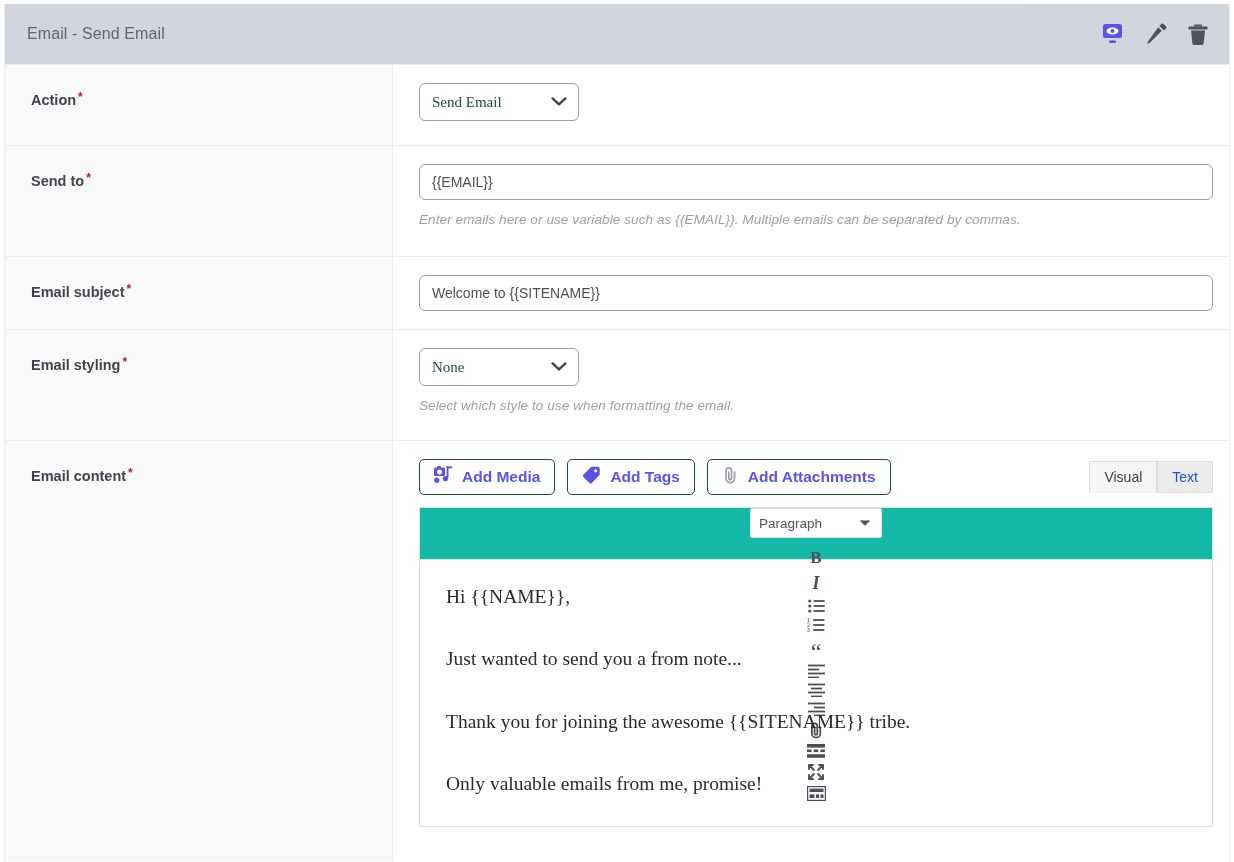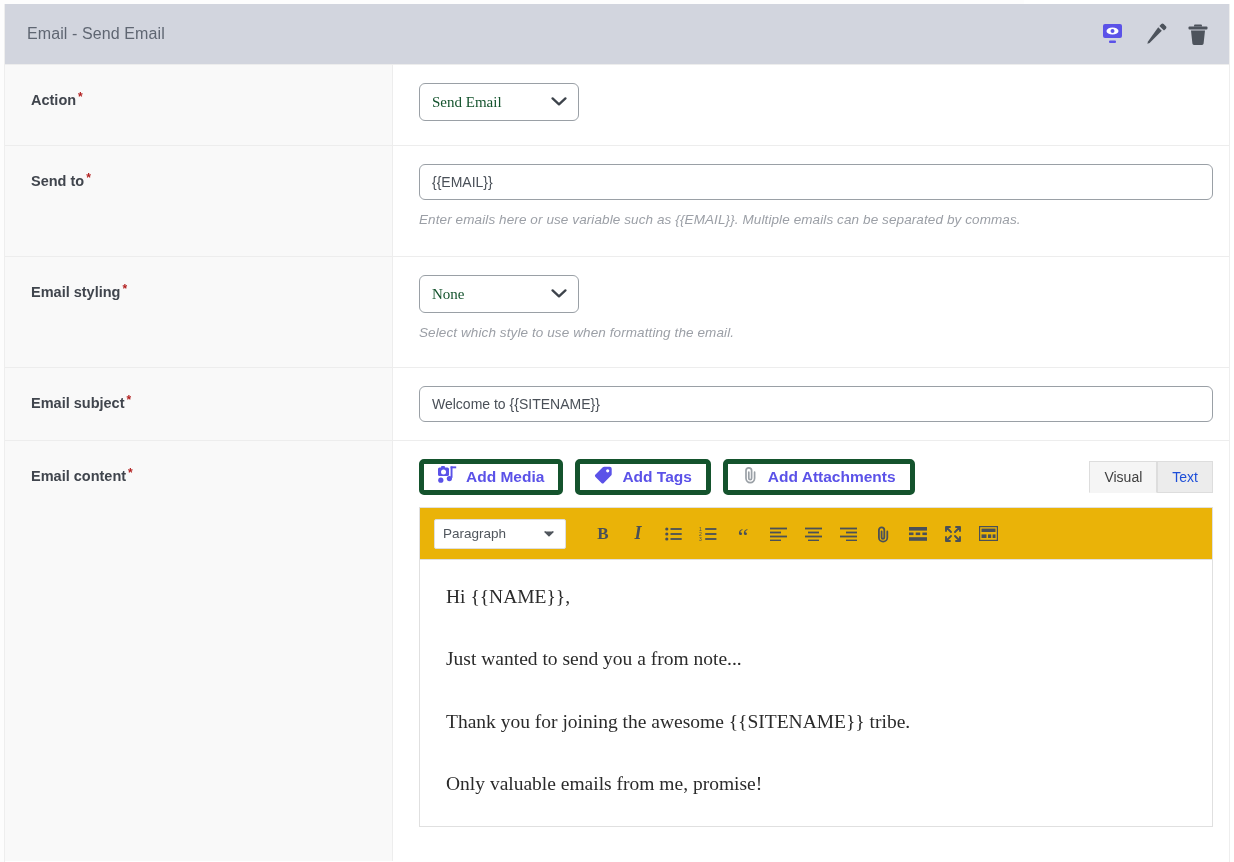--- a/index.html
+++ b/index.html
@@ -167,21 +167,21 @@
     align-items: center;
     gap: 12px;
     position: relative;
   }
   .mbtn {
     display: inline-flex;
     align-items: center;
     gap: 9px;
     height: 36px;
     padding: 0 14px;
-    border: 5px solid #14532d;
+    border: 1px solid #14532d;
     border-radius: 5px;
     background: #ffffff;
     color: #5b52e8;
     font-size: 15.5px;
     font-weight: 700;
     cursor: pointer;
     box-sizing: border-box;
     white-space: nowrap;
   }
   .view-tabs {
@@ -218,27 +218,28 @@
     margin-top: 12px;
     width: 794px;
     border: 1px solid #e0e0e0;
     background: #ffffff;
     box-sizing: border-box;
     height: 320px;
     overflow: hidden;
   }
   .editor-toolbar {
     height: 52px;
-    background: #eab308;
+    background: #14b8a6;
     border-bottom: 1px solid #e0e0e0;
     display: flex;
     align-items: center;
     padding: 0 14px;
     gap: 5px;
     box-sizing: border-box;
+    flex-direction: column;
   }
   .para-select {
     -webkit-appearance: none;
     appearance: none;
     width: 132px;
     height: 30px;
     border: 1px solid #dedede;
     border-radius: 2px;
     background: #ffffff;
     color: #50565d;
@@ -332,20 +333,29 @@
       </div>
     </div>
 
     <div class="row row-sendto">
       <div class="row-label">
         <span class="lbl">Send to</span><span class="req">*</span>
       </div>
       <div class="row-field">
         <input class="ctrl-text" type="text" value="{{EMAIL}}" style="">
         <div class="help">Enter emails here or use variable such as {{EMAIL}}. Multiple emails can be separated by commas.</div>
+      </div>
+    </div>
+
+    <div class="row row-subject">
+      <div class="row-label">
+        <span class="lbl">Email subject</span><span class="req">*</span>
+      </div>
+      <div class="row-field">
+        <input class="ctrl-text" type="text" value="Welcome to {{SITENAME}}" style="">
       </div>
     </div>
 
     <div class="row row-styling">
       <div class="row-label">
         <span class="lbl">Email styling</span><span class="req">*</span>
       </div>
       <div class="row-field">
         <span class="select-wrap">
           <select class="ctrl-select">
@@ -354,29 +364,20 @@
           <span class="chev">
             <svg width="16" height="10" viewBox="0 0 16 10" aria-hidden="true">
               <path d="M1.6 1.4 L8 7.4 L14.4 1.4" fill="none" stroke="#3d434b" stroke-width="2.3" stroke-linecap="round" stroke-linejoin="round"></path>
             </svg>
           </span>
         </span>
         <div class="help">Select which style to use when formatting the email.</div>
       </div>
     </div>
 
-    <div class="row row-subject">
-      <div class="row-label">
-        <span class="lbl">Email subject</span><span class="req">*</span>
-      </div>
-      <div class="row-field">
-        <input class="ctrl-text" type="text" value="Welcome to {{SITENAME}}" style="">
-      </div>
-    </div>
-
     <div class="row row-content">
       <div class="row-label">
         <span class="lbl">Email content</span><span class="req">*</span>
       </div>
       <div class="row-field">
 
         <div class="media-bar">
 
           <button class="mbtn">
             <span>

